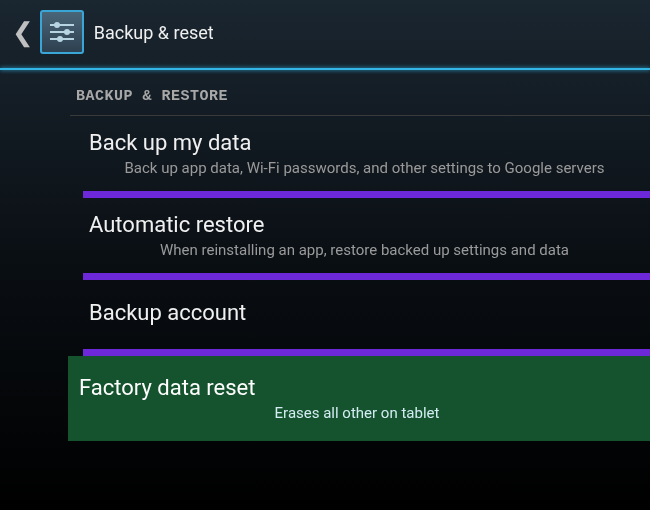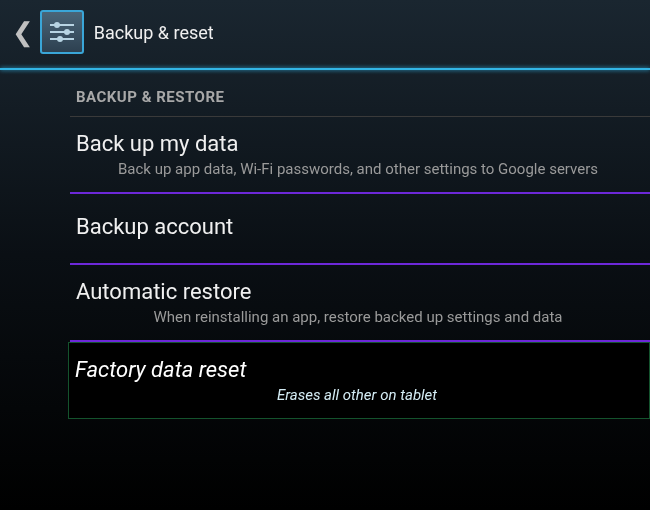--- a/index.html
+++ b/index.html
@@ -61,48 +61,49 @@
     }
     .section-header {
       color: #a8a8a8;
       font-size: 15px;
       font-weight: 700;
       letter-spacing: 0.5px;
       padding: 18px 0 10px 6px;
       border-bottom: 1px solid #3a3a3a;
       margin-right: 0;
       text-transform: uppercase;
+      font-family: Liberation Mono, monospace;
     }
     .list-item {
       padding: 14px 10px 14px 6px;
-      border-bottom: 2px solid #6d28d9;
+      border-bottom: 7px solid #6d28d9;
       cursor: pointer;
+      margin-left: 13px;
     }
     .list-item .item-title {
       font-size: 22px;
       color: #f0f0f0;
       font-weight: 400;
       margin-bottom: 4px;
     }
     .list-item .item-subtitle {
       font-size: 15px;
       color: #9a9a9a;
       font-weight: 400;
       white-space: nowrap;
       overflow: hidden;
       text-align: center;
     }
     .list-item.only-title {
       padding: 20px 10px 20px 6px;
     }
     .list-item.selected {
-      background: #000000;
-      border: 1px solid #14532d;
+      background: #14532d;
+      border: 5px solid #14532d;
       margin-left: -2px;
-      font-style: italic;
     }
     .list-item.selected .item-title {
       color: #ffffff;
     }
     .list-item.selected .item-subtitle {
       color: #d4ecf4;
     }
   </style>
 </head>
 <body>
@@ -126,27 +127,27 @@
 
 <div class="content">
 
   <div class="section-header">BACKUP &amp; RESTORE</div>
 
   <div class="list-item">
     <div class="item-title">Back up my data</div>
     <div class="item-subtitle">Back up app data, Wi-Fi passwords, and other settings to Google servers</div>
   </div>
 
-  <div class="list-item only-title">
-    <div class="item-title">Backup account</div>
-  </div>
-
   <div class="list-item">
     <div class="item-title">Automatic restore</div>
     <div class="item-subtitle">When reinstalling an app, restore backed up settings and data</div>
+  </div>
+
+  <div class="list-item only-title">
+    <div class="item-title">Backup account</div>
   </div>
 
 
   <div class="list-item selected">
     <div class="item-title">Factory data reset</div>
     <div class="item-subtitle">Erases all other on tablet</div>
   </div>
 
 </div>
 

